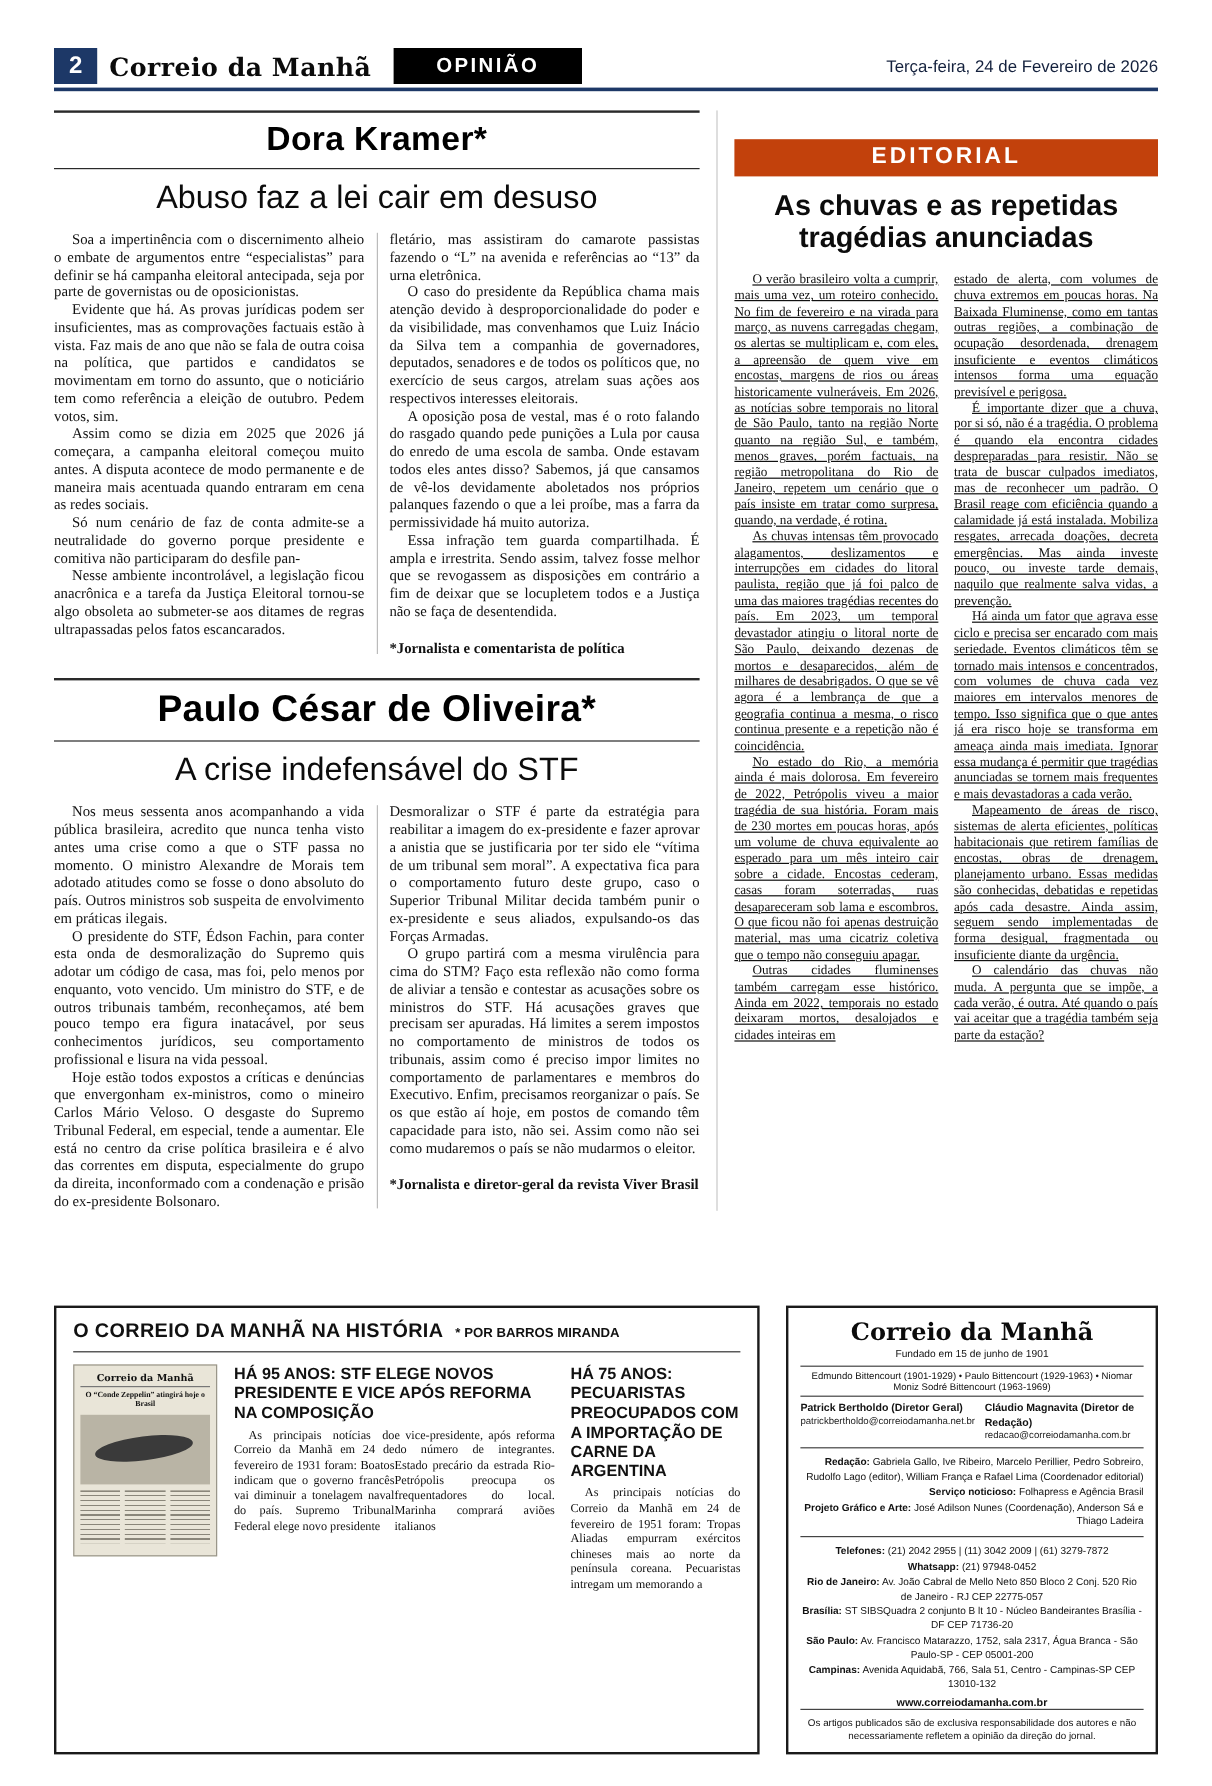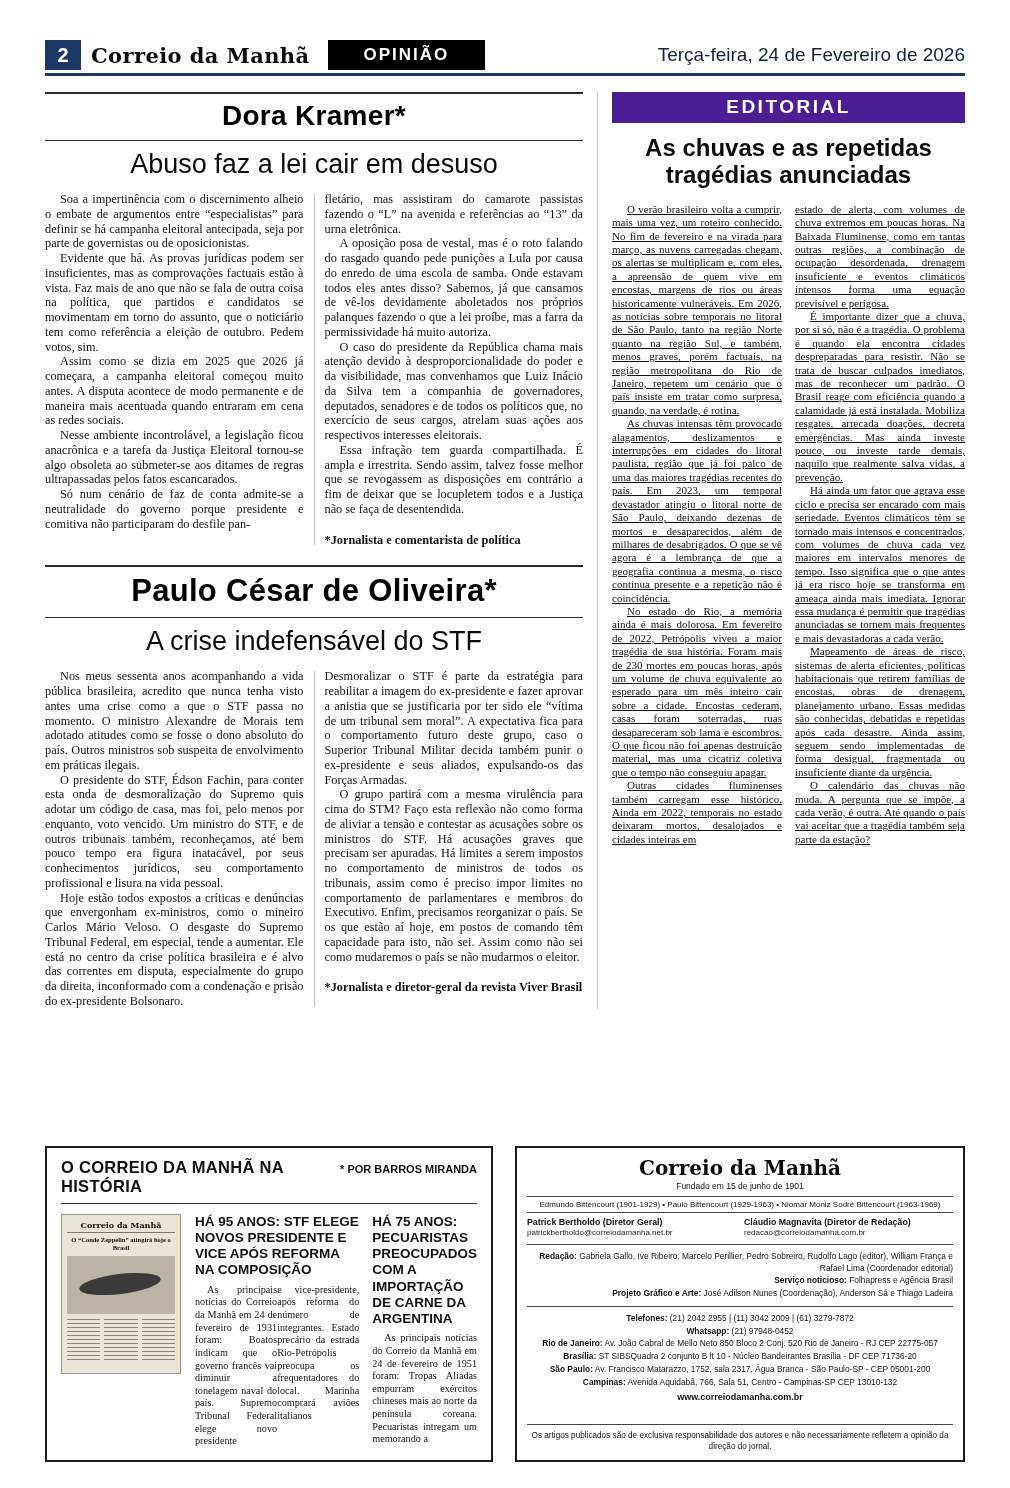--- a/index.html
+++ b/index.html
@@ -25,21 +25,21 @@
     display: flex; align-items: center; padding: 0 18px 0 10px; letter-spacing: .4px;
     color: #0b0b0b;
   }
   .section-badge {
     background: #000; color: #fff;
     font-family: "Liberation Sans", sans-serif; font-weight: 700; font-size: 17px;
     letter-spacing: 2px; display: flex; align-items: center; padding: 0 36px;
   }
   .date {
     margin-left: auto; display: flex; align-items: center;
-    font-family: "Liberation Sans", sans-serif; font-size: 19px; color: #14213d;
+    font-family: "Liberation Sans", sans-serif; font-size: 14px; color: #14213d;
   }
   .header-rule { height: 3px; background: #1d3867; margin-top: 3px; flex: none; }
 
   
   .content { display: flex; margin-top: 16px; flex: none; }
   .left-region { width: 552px; flex: none; padding-right: 14px; }
   .editorial { flex: 1; padding-left: 14px; border-left: 1px solid #c9c9c9; }
 
   .art-topline { border-top: 2px solid #2a2a2a; margin-bottom: 6px; }
   .byline {
@@ -62,36 +62,36 @@
   }
   .no-indent { text-indent: 0 !important; }
   .signature {
     text-indent: 0 !important; text-align: right; font-weight: 700;
     font-size: 11.8px; margin-top: 16px !important;
   }
   .op-article + .op-article { margin-top: 18px; }
 
   
   .editorial-label {
-    background: #4c1d95; color: #fff; text-align: center;
-    font-family: "Liberation Sans", sans-serif; font-weight: 700;
-    font-size: 19px; letter-spacing: 2.5px; padding: 4px 0 5px;
+    background: #c2410c; color: #fff; text-align: center;
+    font-family: "Liberation Sans", sans-serif; font-weight: 700;
+    font-size: 19px; letter-spacing: 2.5px; padding: 4px 0 5px; margin-top: 24px;
   }
   .ed-headline {
     font-family: "Liberation Sans", sans-serif; font-weight: 700;
     font-size: 24px; line-height: 1.12; text-align: center;
     margin: 12px 0 14px; color: #0c0c0c;
   }
   .ed-cols { display: flex; gap: 13px; }
   .ed-cols .col p { font-size: 11px; line-height: 1.22; text-decoration: underline; }
 
   
   .bottom { display: flex; gap: 22px; margin-top: auto; min-height: 268px; flex: none; }
 
-  .historia-box { width: 448px; flex: none; border: 2px solid #1a1a1a; padding: 10px 14px 12px; }
+  .historia-box { width: 588px; flex: none; border: 2px solid #1a1a1a; padding: 10px 14px 12px; }
   .hist-head { font-family: "Liberation Sans", sans-serif; display: flex; align-items: baseline; gap: 10px; }
   .hist-title { font-weight: 700; font-size: 16.5px; letter-spacing: .3px; }
   .hist-byline { font-weight: 700; font-size: 11px; white-space: nowrap; }
   .hist-rule { border-top: 1px solid #333; margin: 7px 0 10px; }
   .hist-body { display: flex; gap: 14px; }
 
   .old-paper {
     width: 120px; height: 160px; flex: none;
     background: #e9e5d8; border: 1px solid #9a968a; padding: 5px 5px 4px;
   }
@@ -150,28 +150,28 @@
       <article class="op-article">
         <div class="art-topline"></div>
         <h2 class="byline">Dora Kramer*</h2>
         <div class="art-midline"></div>
         <h1 class="headline">Abuso faz a lei cair em desuso</h1>
         <div class="cols">
           <div class="col">
             <p>Soa a impertinência com o discernimento alheio o embate de argumentos entre “especialistas” para definir se há campanha eleitoral antecipada, seja por parte de governistas ou de oposicionistas.</p>
             <p>Evidente que há. As provas jurídicas podem ser insuficientes, mas as comprovações factuais estão à vista. Faz mais de ano que não se fala de outra coisa na política, que partidos e candidatos se movimentam em torno do assunto, que o noticiário tem como referência a eleição de outubro. Pedem votos, sim.</p>
             <p>Assim como se dizia em 2025 que 2026 já começara, a campanha eleitoral começou muito antes. A disputa acontece de modo permanente e de maneira mais acentuada quando entraram em cena as redes sociais.</p>
+            <p>Só num cenário de faz de conta admite-se a neutralidade do governo porque presidente e comitiva não participaram do desfile pan-</p>
             <p>Nesse ambiente incontrolável, a legislação ficou anacrônica e a tarefa da Justiça Eleitoral tornou-se algo obsoleta ao submeter-se aos ditames de regras ultrapassadas pelos fatos escancarados.</p>
-            <p>Só num cenário de faz de conta admite-se a neutralidade do governo porque presidente e comitiva não participaram do desfile pan-</p>
           </div>
           <div class="col-divider"></div>
           <div class="col">
             <p class="no-indent">fletário, mas assistiram do camarote passistas fazendo o “L” na avenida e referências ao “13” da urna eletrônica.</p>
+            <p>O caso do presidente da República chama mais atenção devido à desproporcionalidade do poder e da visibilidade, mas convenhamos que Luiz Inácio da Silva tem a companhia de governadores, deputados, senadores e de todos os políticos que, no exercício de seus cargos, atrelam suas ações aos respectivos interesses eleitorais.</p>
             <p>A oposição posa de vestal, mas é o roto falando do rasgado quando pede punições a Lula por causa do enredo de uma escola de samba. Onde estavam todos eles antes disso? Sabemos, já que cansamos de vê-los devidamente aboletados nos próprios palanques fazendo o que a lei proíbe, mas a farra da permissividade há muito autoriza.</p>
-            <p>O caso do presidente da República chama mais atenção devido à desproporcionalidade do poder e da visibilidade, mas convenhamos que Luiz Inácio da Silva tem a companhia de governadores, deputados, senadores e de todos os políticos que, no exercício de seus cargos, atrelam suas ações aos respectivos interesses eleitorais.</p>
             <p>Essa infração tem guarda compartilhada. É ampla e irrestrita. Sendo assim, talvez fosse melhor que se revogassem as disposições em contrário a fim de deixar que se locupletem todos e a Justiça não se faça de desentendida.</p>
             <p class="signature">*Jornalista e comentarista de política</p>
           </div>
         </div>
       </article>
 
       <article class="op-article">
         <div class="art-topline"></div>
         <h2 class="byline byline-lg">Paulo César de Oliveira*</h2>
         <div class="art-midline"></div>

